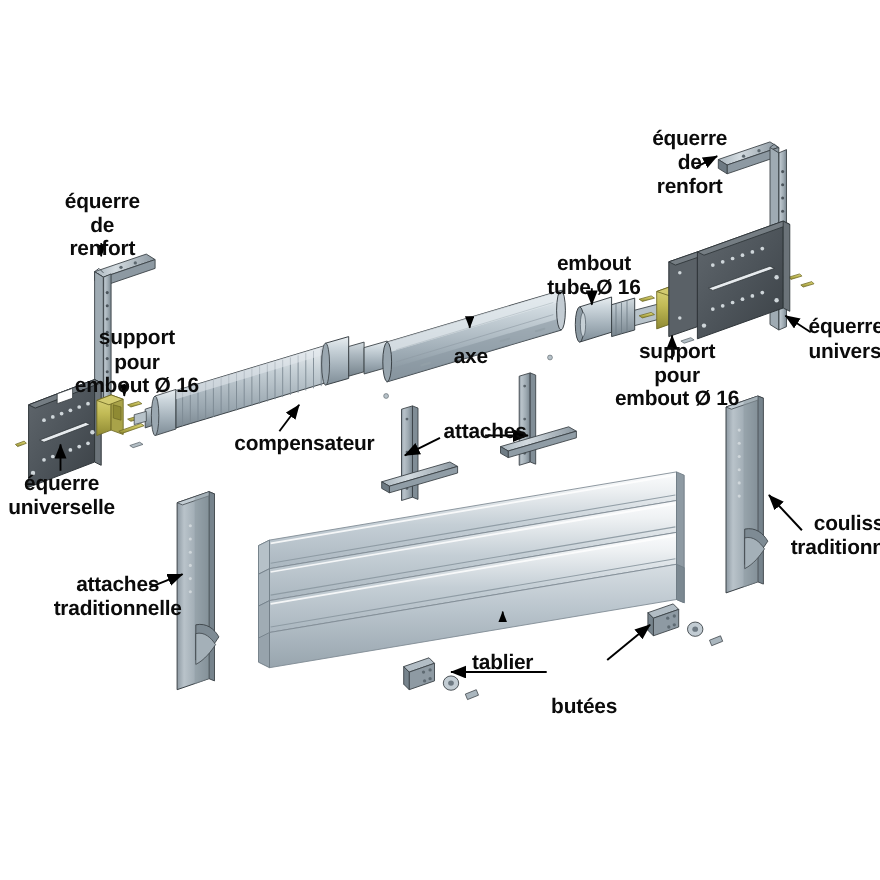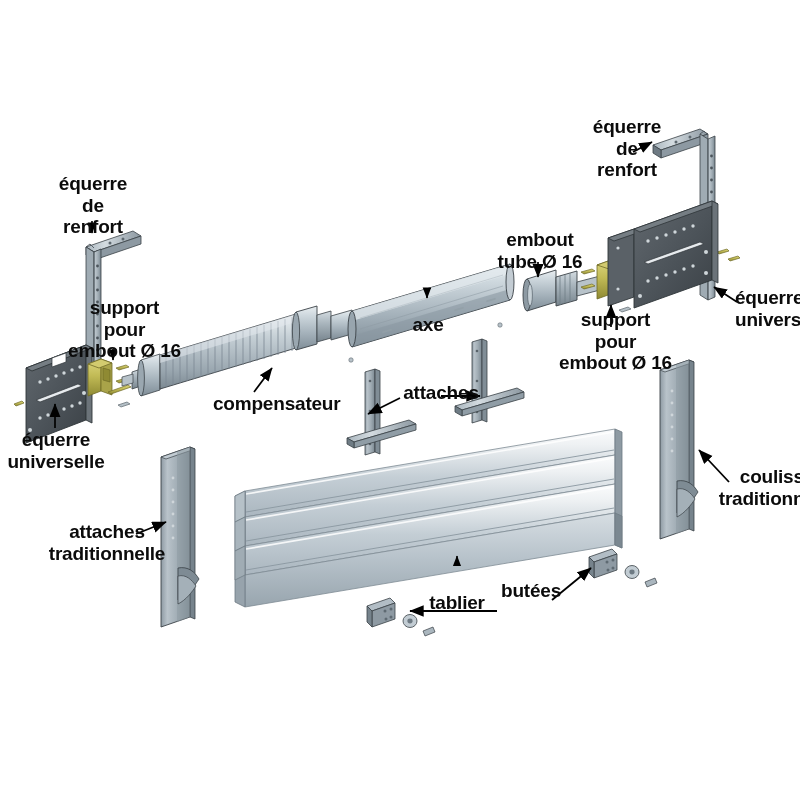--- a/index.html
+++ b/index.html
@@ -492,21 +492,21 @@
 de
 renfort</div>
 
   <div class="lbl l s15" style="left:735px;top:287px;width:110px;">équerre
 universelle</div>
 
   <div class="lbl c s15" style="left:398px;top:382px;width:86px;">attaches</div>
 
   <div class="lbl c s15" style="left:425px;top:592px;width:64px;">tablier</div>
 
-  <div class="lbl l s15" style="left:501px;top:580px;width:80px;">butées</div>
+  <div class="lbl l s15" style="left:501px;top:632px;width:80px;">butées</div>
 
   <div class="lbl c s15" style="left:44px;top:521px;width:126px;">attaches
 traditionnelle</div>
 
   <div class="lbl c s15" style="left:714px;top:466px;width:126px;">coulisse
 traditionnelle</div>
 
 </div>
 
 </body></html>

